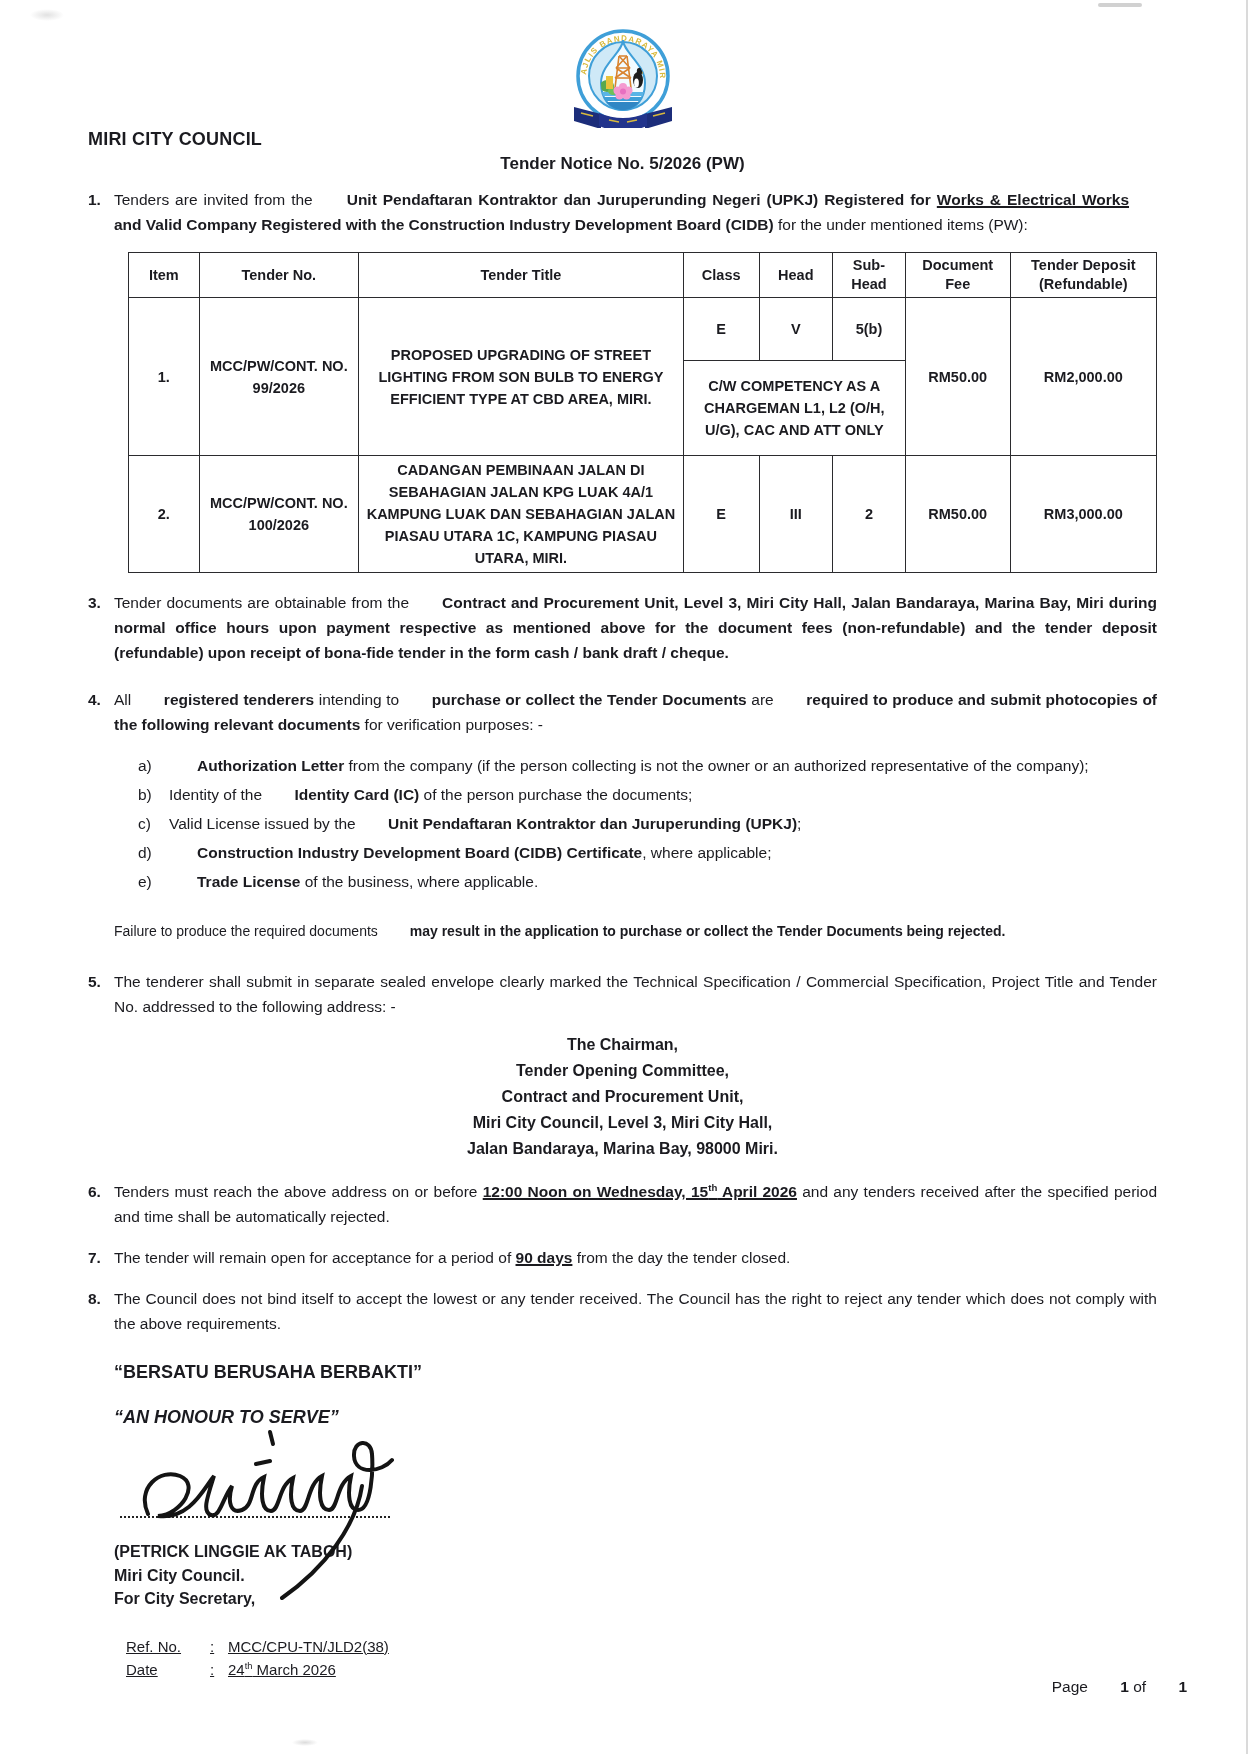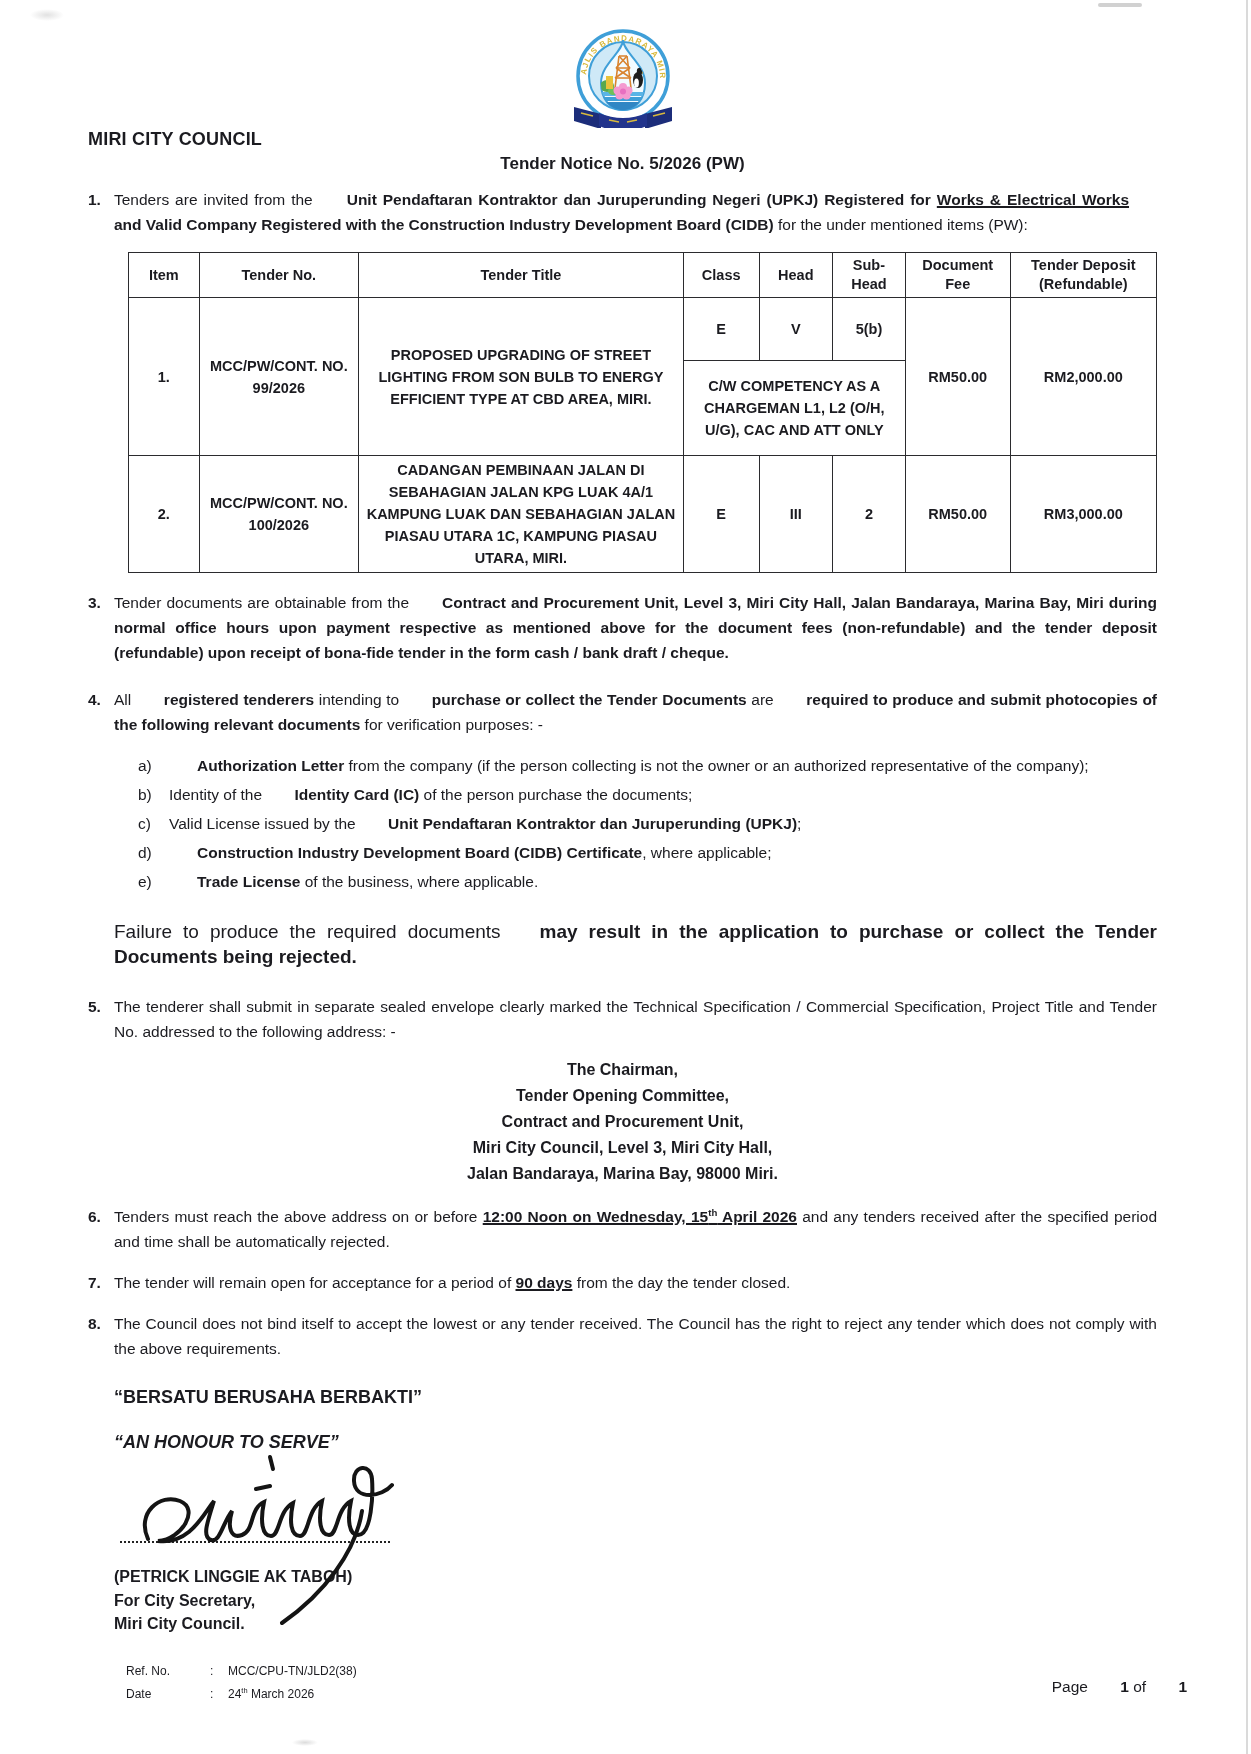--- a/index.html
+++ b/index.html
@@ -45,35 +45,35 @@
   .col-fee{width:104px;}.col-dep{width:145px;}
   .cell-title{text-align:justify;padding:8px 12px;}
   .cell-comp{padding:2px 4px;}
 
   .p3{margin-top:17px;}
   .p4{margin-top:22px;}
   .sublist{margin:16px 0 0 50px;font-size:15.5px;line-height:25px;}
   .sli{display:flex;margin-bottom:4px;}
   .slet{flex:0 0 31px;}
   .sbody{flex:1;}
-  .failure{margin:25px 0 0 26px;font-size:19px;line-height:25px;text-align:justify;}
+  .failure{margin:25px 0 0 26px;font-size:14px;line-height:25px;text-align:justify;}
   .p5{margin-top:25px;}
   .address{margin-top:13px;text-align:center;font-size:16px;font-weight:700;line-height:26px;}
   .p6{margin-top:17px;}
   .p7{margin-top:16px;}
   .p8{margin-top:16px;}
   .motto{margin:24px 0 0 26px;font-size:18px;font-weight:700;line-height:25px;}
   .motto .it{font-style:italic;margin-top:20px;}
 
   .sigblock{position:relative;margin-left:26px;height:110px;}
   .sig-svg{position:absolute;left:-4px;top:-28px;z-index:2;pointer-events:none;}
   .dotline{position:absolute;left:6px;top:86px;width:270px;border-bottom:2.5px dotted #222;}
   .nameblock{margin-left:26px;font-size:16px;font-weight:700;line-height:23.5px;}
 
-  .footer{margin:24px 0 0 38px;font-size:12px;line-height:23px;}
+  .footer{margin:24px 0 0 38px;font-size:15px;line-height:23px;text-decoration:underline;}
   .frow{display:flex;}
   .flabel{flex:0 0 84px;}
   .fcolon{flex:0 0 18px;}
   .pagenum{position:absolute;right:64px;top:1678px;font-size:15.5px;}
   .pagenum b{font-weight:700;}
 </style>
 </head>
 <body>
 
 <div class="page">
@@ -272,22 +272,22 @@
         <path d="M146,62 l14,-3"></path>
         <path d="M38,112 C26,86 50,66 70,74 C90,82 72,112 48,114 C80,118 94,86 104,74 C97,96 92,110 101,113 C110,116 113,95 122,84 C117,101 121,112 132,108 C145,103 139,82 154,75 C150,94 152,109 161,109 C170,109 168,84 183,76 C179,95 181,109 190,109 C199,109 197,82 212,74 C208,93 210,108 219,108 C228,108 226,82 241,74 C237,93 239,108 248,108 C262,108 263,66 262,52 C261,36 243,38 244,54 C245,74 272,70 282,58"></path>
         <path d="M252,84 C246,124 215,166 172,196"></path>
       </g>
     </svg>
     <div class="dotline"></div>
   </div>
 
   <div class="nameblock">
     <div>(PETRICK LINGGIE AK TABOH)</div>
+    <div>Miri City Council.</div>
     <div>For City Secretary,</div>
-    <div>Miri City Council.</div>
   </div>
 
   <div class="footer">
     <div class="frow">
       <span class="flabel">Ref. No.</span>
       <span class="fcolon">:</span>
       <span>MCC/CPU-TN/JLD2(38)</span>
     </div>
     <div class="frow">
       <span class="flabel">Date</span>

